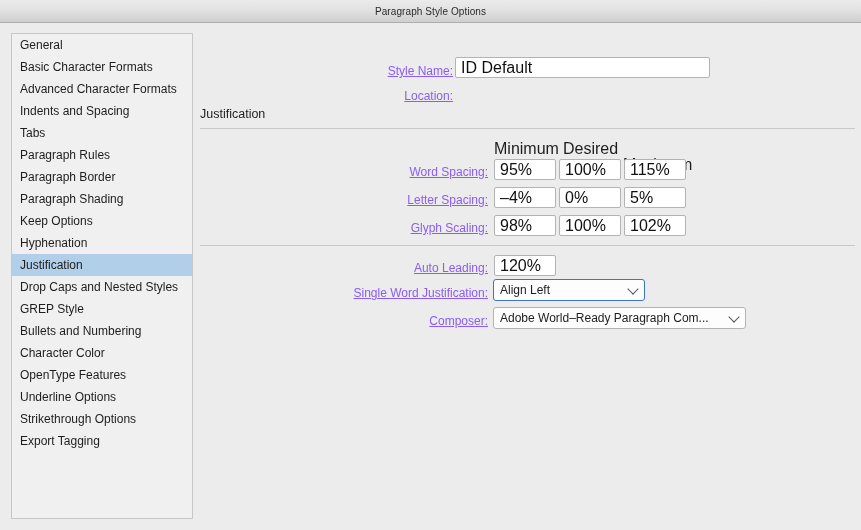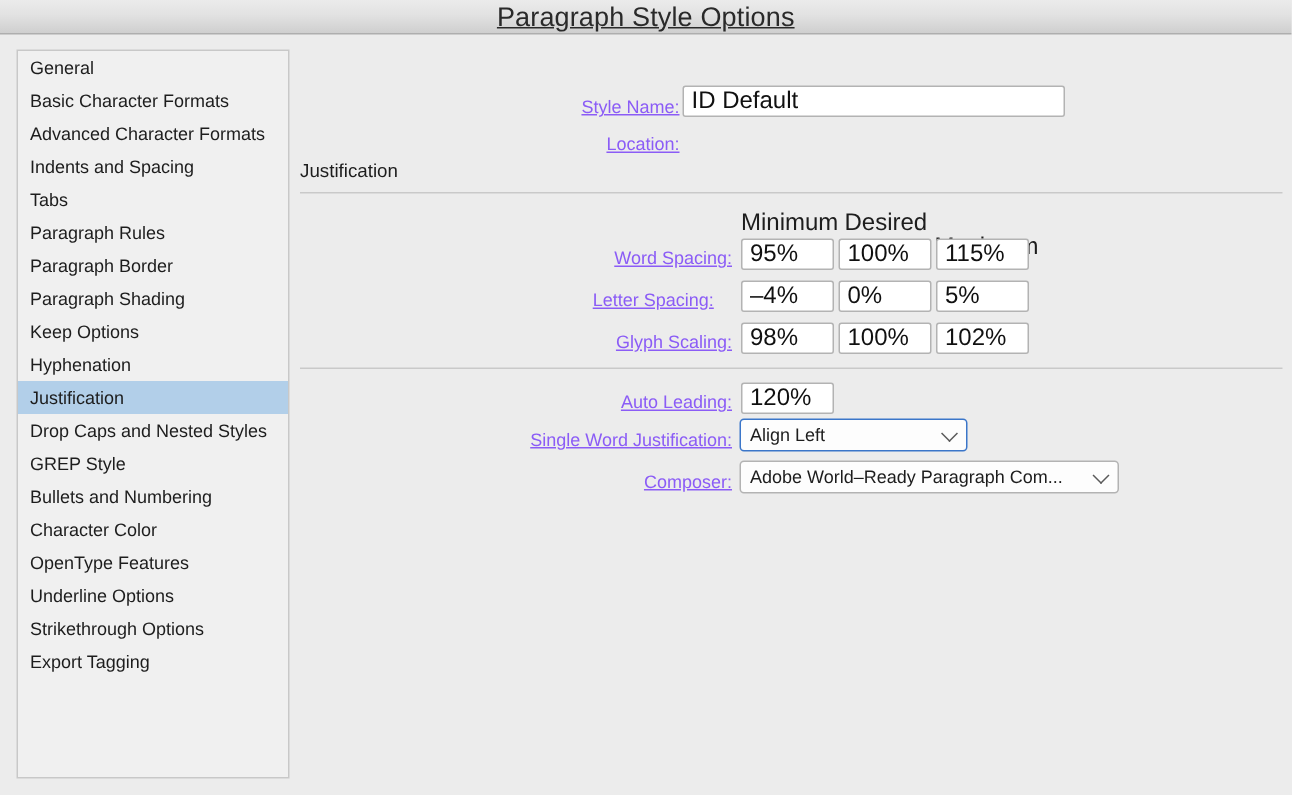--- a/index.html
+++ b/index.html
@@ -17,24 +17,23 @@
 
   
   #titlebar {
     position: absolute; left: 0; top: 0;
     width: 861px; height: 23px;
     background: linear-gradient(to bottom, #ebebeb 0%, #e2e2e2 45%, #cfcfcf 100%);
     border-bottom: 1px solid #aeaeae;
     display: flex; align-items: center; justify-content: center;
   }
   #titlebar .title {
-    font-size: 18px;
+    font-size: 10px;
     color: #2a2a2a;
     letter-spacing: 0.1px;
-    text-decoration: underline;
   }
 
   
   #sidebar {
     position: absolute;
     left: 11px; top: 33px;
     width: 182px; height: 486px;
     background: #f0f0f0;
     border: 1px solid #c8c8c8;
     overflow: hidden;
@@ -170,21 +169,21 @@
 
   <div class="colhead" style="left:301px; top:117px; width:64px;">Minimum</div>
   <div class="colhead" style="left:370px; top:117px; width:64px;">Desired</div>
   <div class="colhead" style="left:430px; top:117px; width:70px;margin-top:16px;">Maximum</div>
 
   <div class="row-label" style="left:190px; top:142px; width:105px;">Word Spacing:</div>
   <input class="txtfield" type="text" style="left: 301px; top: 136px; width: 62px;" value="95%">
   <input class="txtfield" type="text" style="left: 366px; top: 136px; width: 62px;" value="100%">
   <input class="txtfield" type="text" style="left: 431px; top: 136px; width: 62px;" value="115%">
 
-  <div class="row-label" style="left:190px; top:170px; width:105px;text-align:center;">Letter Spacing:</div>
+  <div class="row-label" style="left:190px; top:170px; width:105px;">Letter Spacing:</div>
   <input class="txtfield" type="text" style="left: 301px; top: 164px; width: 62px;" value="–4%">
   <input class="txtfield" type="text" style="left: 366px; top: 164px; width: 62px;" value="0%">
   <input class="txtfield" type="text" style="left: 431px; top: 164px; width: 62px;" value="5%">
 
   <div class="row-label" style="left:190px; top:198px; width:105px;">Glyph Scaling:</div>
   <input class="txtfield" type="text" style="left: 301px; top: 192px; width: 62px;" value="98%">
   <input class="txtfield" type="text" style="left: 366px; top: 192px; width: 62px;" value="100%">
   <input class="txtfield" type="text" style="left: 431px; top: 192px; width: 62px;" value="102%">
 
   <div class="hr" style="left:7px; top:222px; width:655px;"></div>

